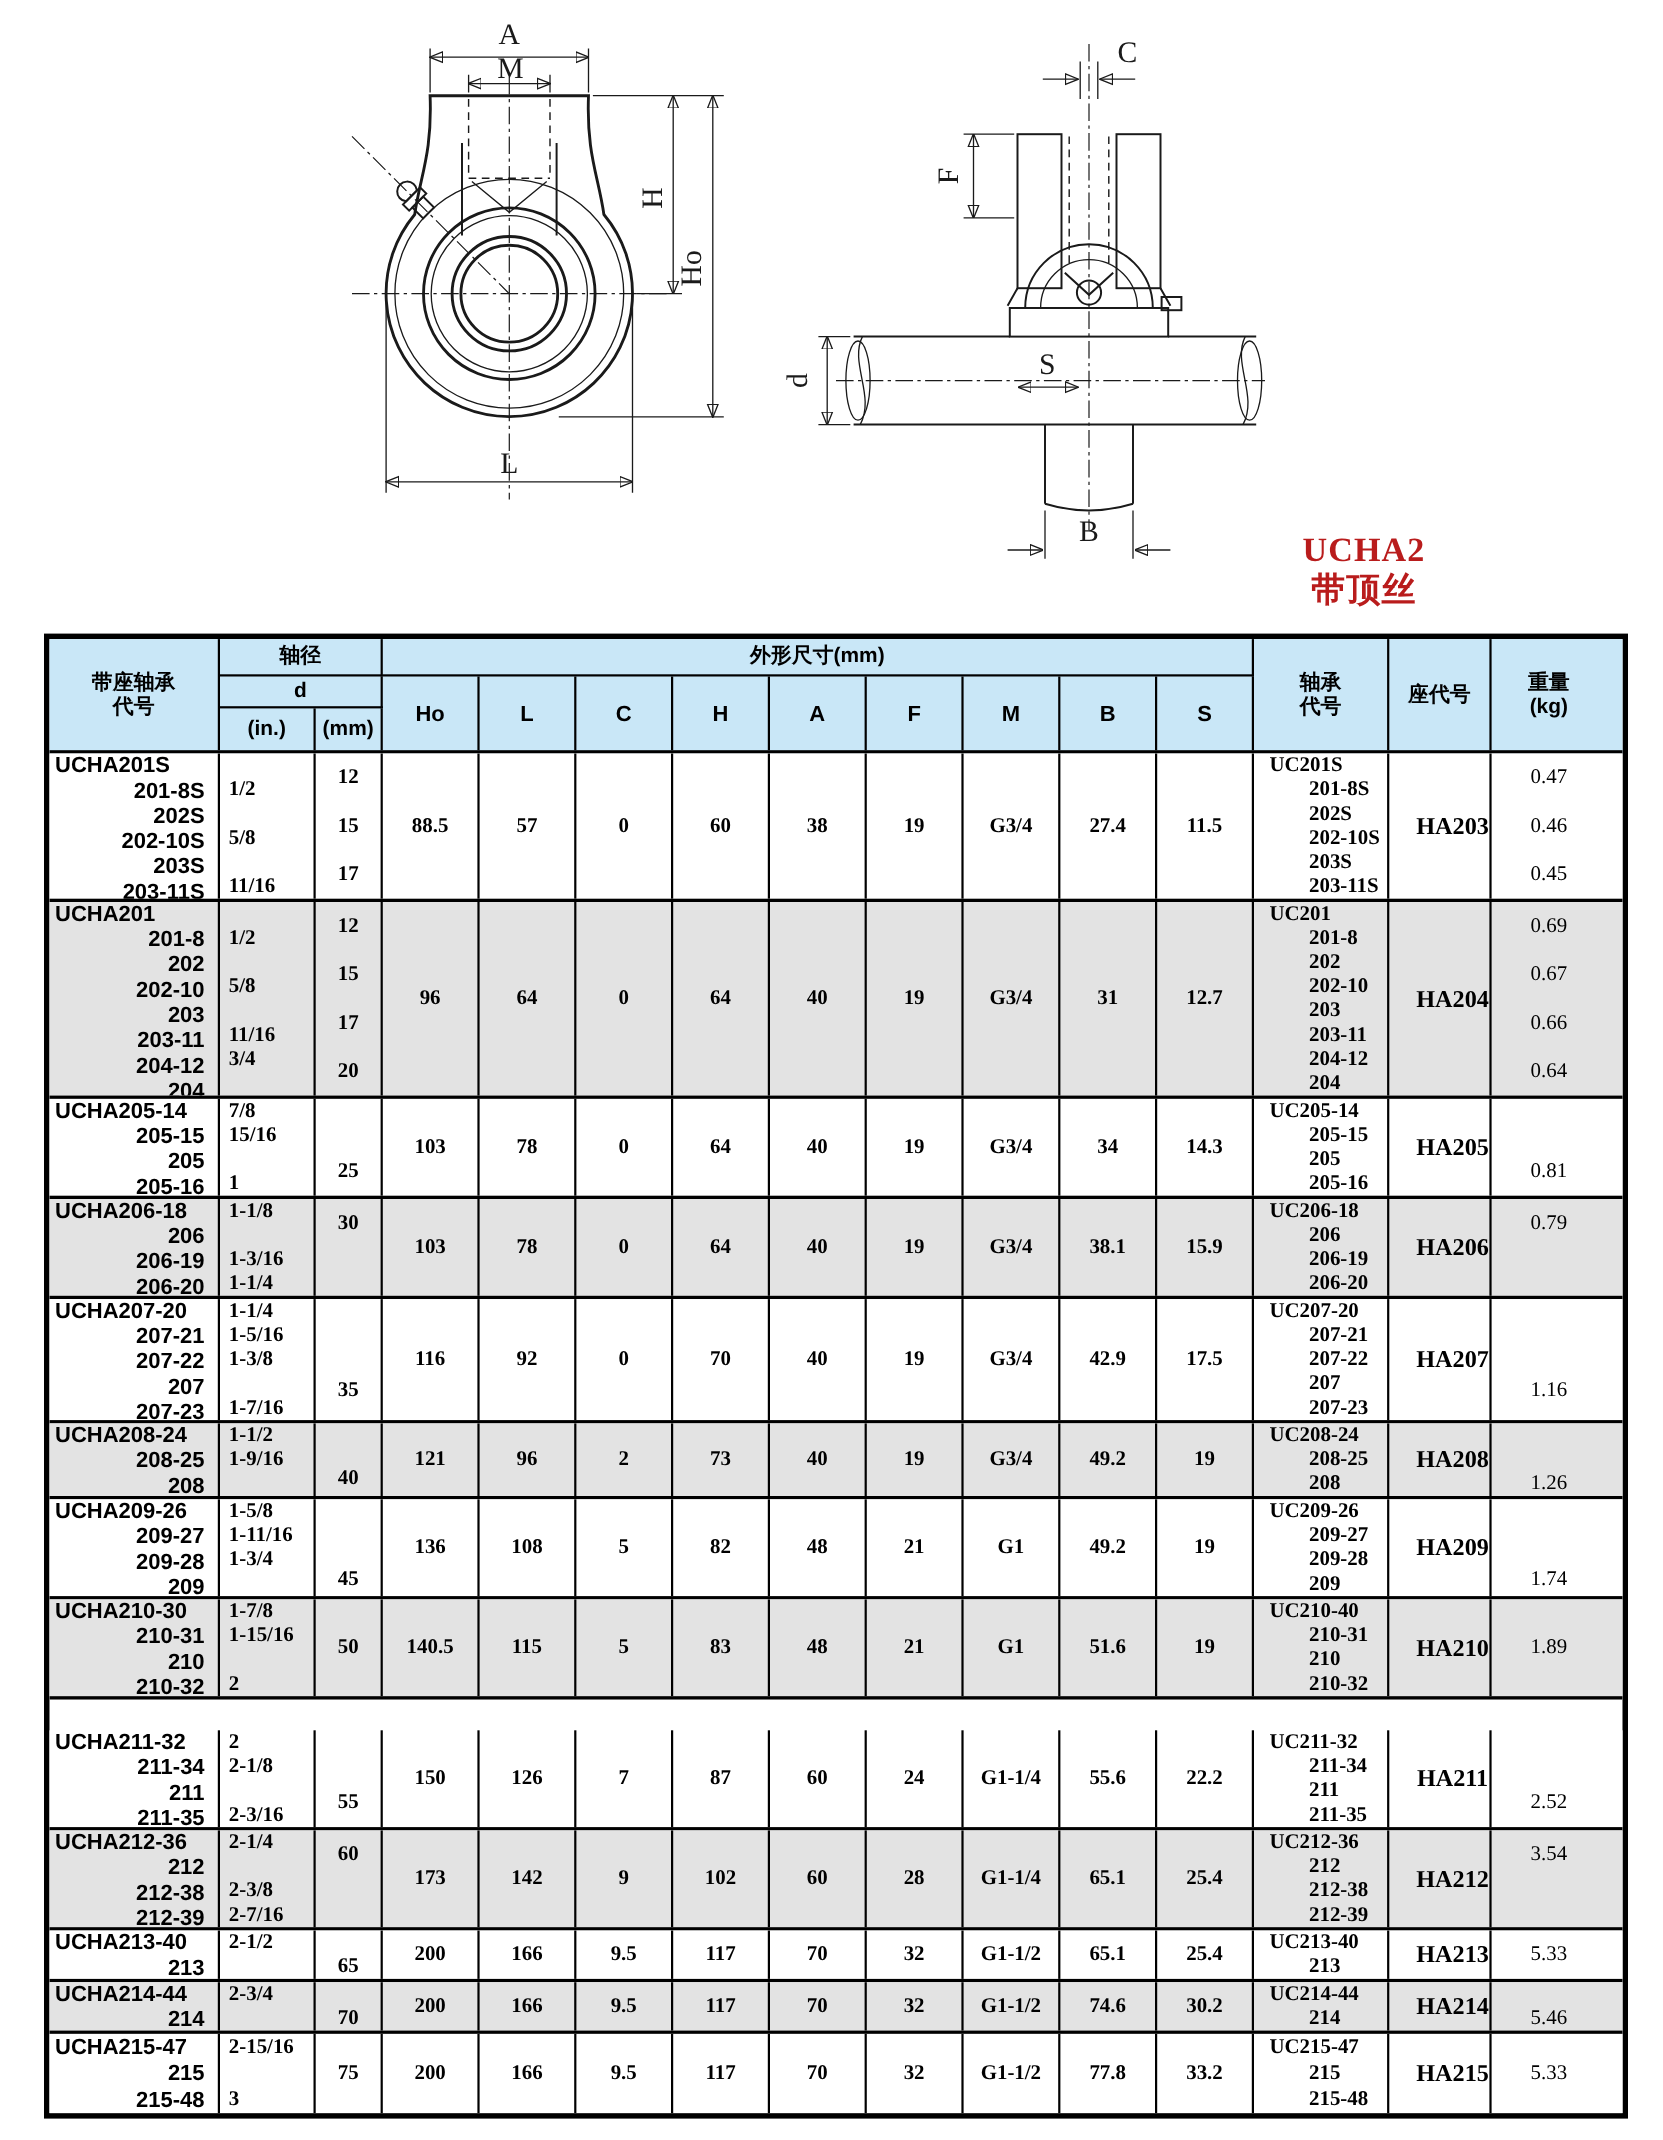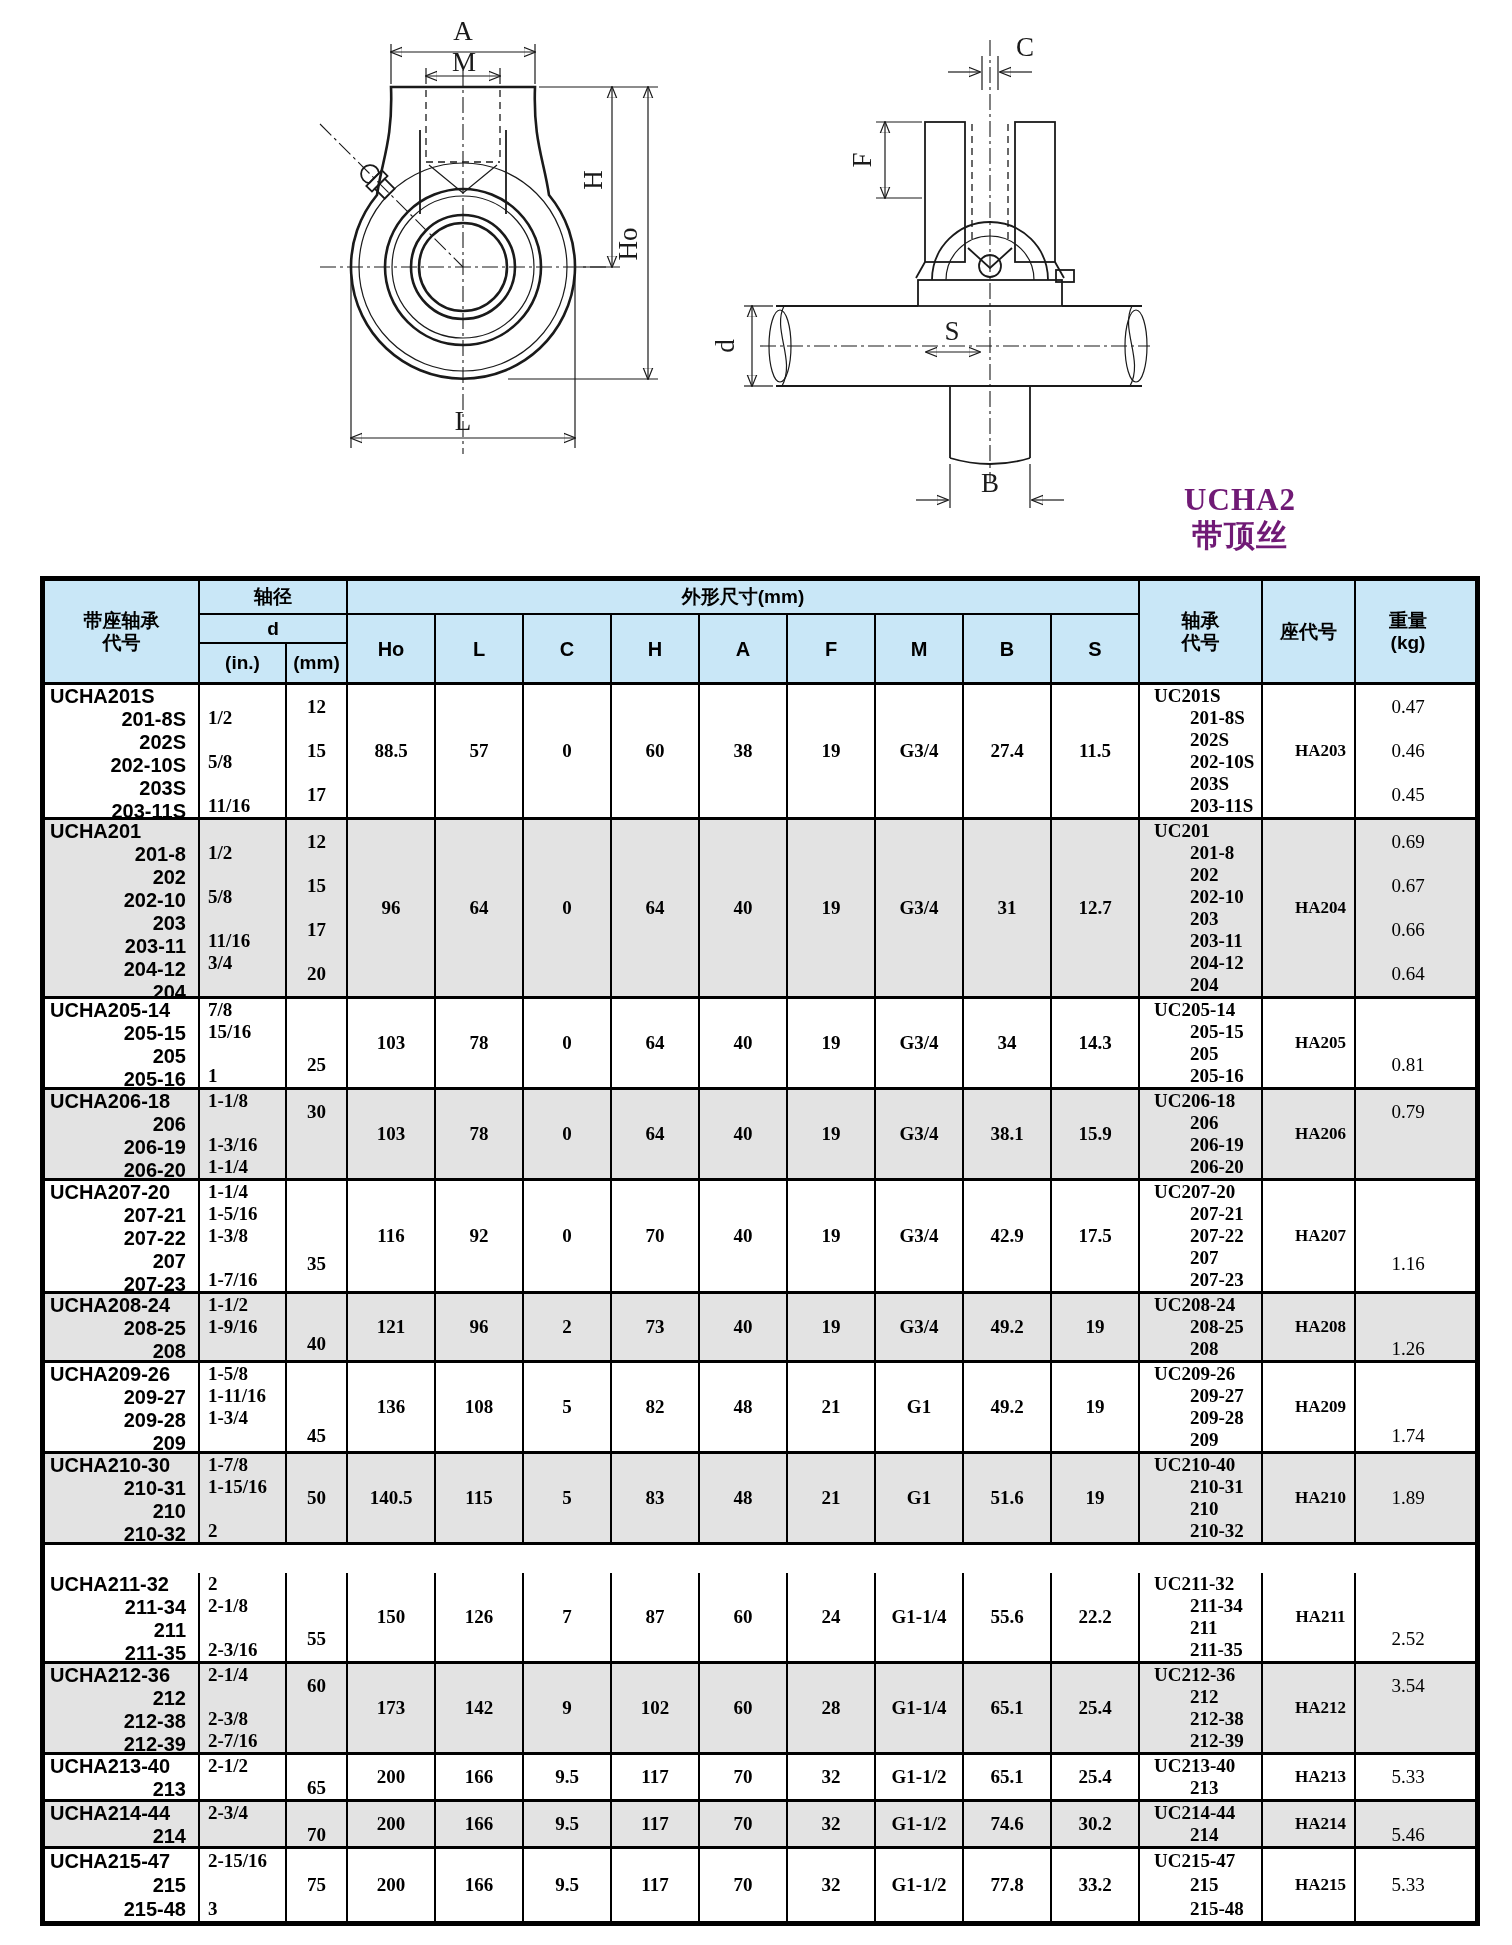--- a/index.html
+++ b/index.html
@@ -16,21 +16,21 @@
   svg text{fill:#1a1a1a;stroke:none;font-family:"Liberation Serif",serif;font-size:27px;}
   .thin{stroke-width:1.2;}
   .mid{stroke-width:1.8;}
   .thick{stroke-width:2.6;}
   .cdash{stroke-width:1.1;stroke-dasharray:16 4 3 4;}
   .hdash{stroke-width:1.3;stroke-dasharray:7 5;}
   .dim{stroke-width:1.2;}
   
   .series-label{
     position:absolute;left:1130px;top:482px;width:220px;text-align:center;
-    color:#701a75;font-weight:bold;font-size:31px;line-height:36px;
+    color:#b91c1c;font-weight:bold;font-size:31px;line-height:36px;
     font-family:"Liberation Serif",serif;letter-spacing:1px;
   }
   
   .spec-table{
     position:absolute;left:40px;top:576px;width:1430px;
     border:5px solid #000;background:#fff;
     --cols:155px 87px 61px 88px 88px 88px 88px 88px 88px 88px 88px 88px 123px 93px 104px;
   }
   .thead{
     display:grid;grid-template-columns:var(--cols);grid-template-rows:34px 29px 38px;
@@ -63,21 +63,21 @@
   .line{flex:1;display:flex;align-items:center;justify-content:center;}
   .c-code .line{justify-content:flex-end;padding-right:12px;
     font-family:"Liberation Sans",sans-serif;font-weight:bold;font-size:20px;}
   .c-code .line.first{justify-content:flex-start;padding-left:5px;padding-right:0;}
   .c-in .line{justify-content:flex-start;padding-left:8px;
     font-family:"Liberation Serif",serif;font-weight:bold;font-size:19px;}
   .c-mm .line,.c-dim .line{font-family:"Liberation Serif",serif;font-weight:bold;font-size:19px;}
   .c-bcode .line{justify-content:flex-start;padding-left:50px;
     font-family:"Liberation Serif",serif;font-weight:bold;font-size:19px;}
   .c-bcode .line.first{padding-left:14px;}
-  .c-seat .line{font-family:"Liberation Serif",serif;font-weight:bold;font-size:17px;padding-left:24px;}
+  .c-seat .line{font-family:"Liberation Serif",serif;font-weight:bold;font-size:22px;padding-left:24px;}
   .c-wt .line{font-family:"Liberation Serif",serif;font-size:19px;}
 </style>
 </head>
 <body>
 
 <svg id="front-view" class="drawing" width="410" height="452" viewBox="0 0 410 452">
   <defs>
     <marker id="ar1" viewBox="0 0 10 10" refX="9.5" refY="5" markerWidth="10" markerHeight="10" orient="auto-start-reverse">
       <path d="M0,1 L10,5 L0,9 z" fill="#1a1a1a" stroke="none"></path>
     </marker>

